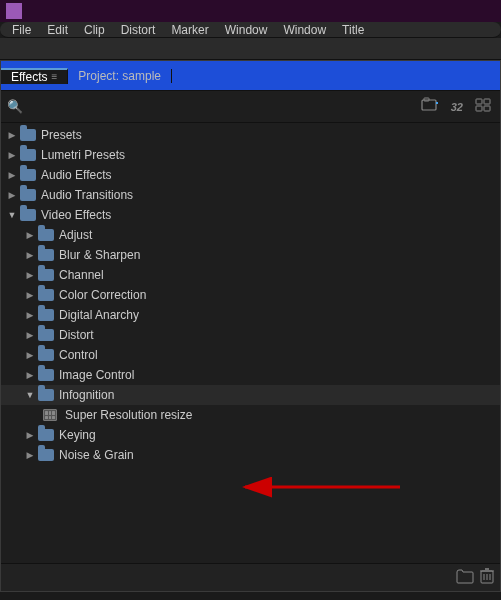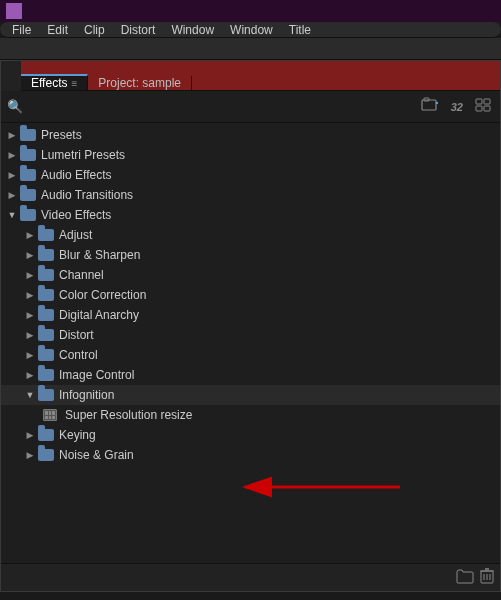--- a/index.html
+++ b/index.html
@@ -72,25 +72,24 @@
       background: #222;
       height: calc(600px - 22px - 24px - 22px);
       display: flex;
       flex-direction: column;
       border: 1px solid #3a3a3a;
     }
 
     
     #tabs-row {
       display: flex;
-      align-items: flex-end;
-      background: #7f1d1d;
+      align-items: center;
+      background: #1d4ed8;
       border-bottom: 1px solid #111;
       height: 30px;
-      margin-left: 20px;
     }
     .tab {
       display: flex;
       align-items: center;
       padding: 0 10px;
       cursor: pointer;
       font-size: 12px;
       color: #bbb;
       border-right: 1px solid #111;
       gap: 4px;
@@ -251,20 +250,21 @@
 
 <div id="title-bar">
   <div id="app-logo"></div>
 </div>
 
 <div id="menu-bar">
 <div class="menu-item">File</div>
     <div class="menu-item">Edit</div>
     <div class="menu-item">Clip</div>
     <div class="menu-item">Distort</div>
+    <div class="menu-item">Marker</div>
     <div class="menu-item">Window</div>
     <div class="menu-item">Window</div>
     <div class="menu-item">Title</div>
   </div>
 
 <div id="workspace-bar">
   <span></span>
 </div>
 
 <div class="panel-wrapper">

